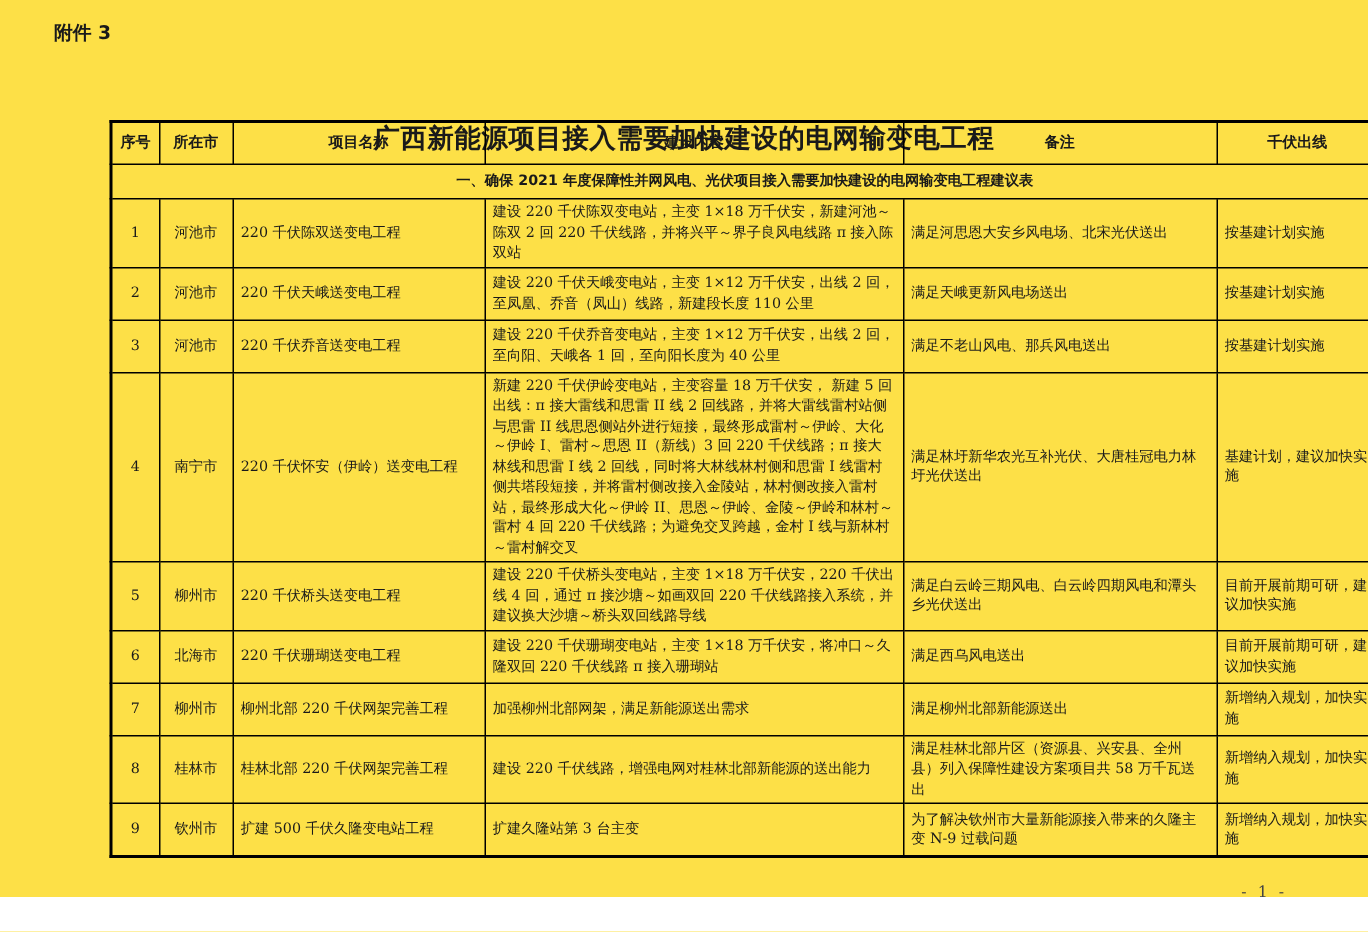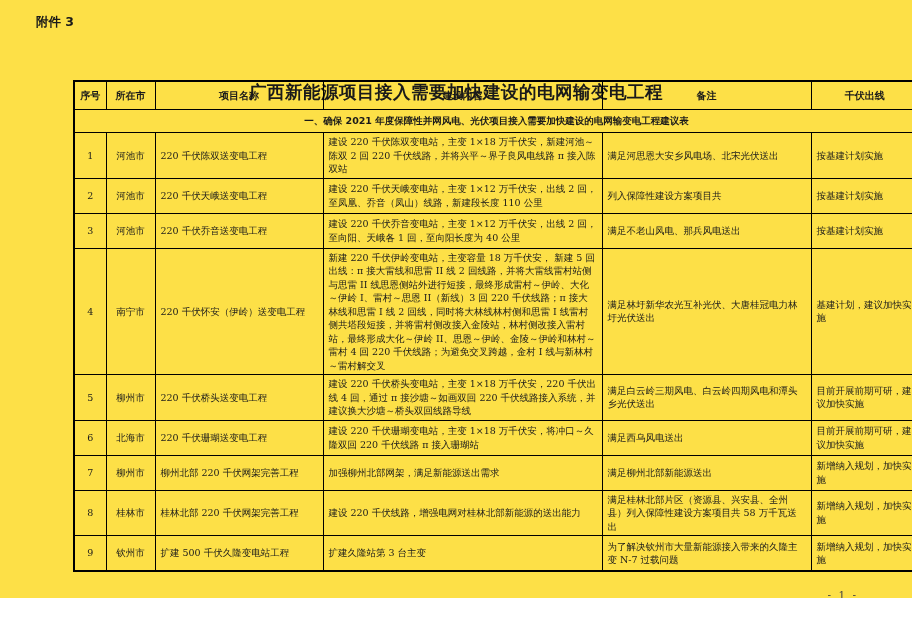--- a/index.html
+++ b/index.html
@@ -126,21 +126,21 @@
     <td class="c-proj">220 千伏陈双送变电工程</td>
     <td class="c-content">建设 220 千伏陈双变电站，主变 1×18 万千伏安，新建河池～陈双 2 回 220 千伏线路，并将兴平～界子良风电线路 π 接入陈双站</td>
     <td class="c-note">满足河思恩大安乡风电场、北宋光伏送出</td>
     <td class="c-sugg">按基建计划实施</td>
   </tr>
         <tr class="data-row">
     <td class="c-no">2</td>
     <td class="c-city">河池市</td>
     <td class="c-proj">220 千伏天峨送变电工程</td>
     <td class="c-content">建设 220 千伏天峨变电站，主变 1×12 万千伏安，出线 2 回，至凤凰、乔音（凤山）线路，新建段长度 110 公里</td>
-    <td class="c-note">列入保障性建设方案项目共</td>
+    <td class="c-note">满足天峨更新风电场送出</td>
     <td class="c-sugg">按基建计划实施</td>
   </tr>
         <tr class="data-row">
     <td class="c-no">3</td>
     <td class="c-city">河池市</td>
     <td class="c-proj">220 千伏乔音送变电工程</td>
     <td class="c-content">建设 220 千伏乔音变电站，主变 1×12 万千伏安，出线 2 回，至向阳、天峨各 1 回，至向阳长度为 40 公里</td>
     <td class="c-note">满足不老山风电、那兵风电送出</td>
     <td class="c-sugg">按基建计划实施</td>
   </tr>
@@ -182,21 +182,21 @@
     <td class="c-proj">桂林北部 220 千伏网架完善工程</td>
     <td class="c-content">建设 220 千伏线路，增强电网对桂林北部新能源的送出能力</td>
     <td class="c-note">满足桂林北部片区（资源县、兴安县、全州县）列入保障性建设方案项目共 58 万千瓦送出</td>
     <td class="c-sugg">新增纳入规划，加快实施</td>
   </tr>
         <tr class="data-row">
     <td class="c-no">9</td>
     <td class="c-city">钦州市</td>
     <td class="c-proj">扩建 500 千伏久隆变电站工程</td>
     <td class="c-content">扩建久隆站第 3 台主变</td>
-    <td class="c-note">为了解决钦州市大量新能源接入带来的久隆主变 N-7 过载问题</td>
+    <td class="c-note">为了解决钦州市大量新能源接入带来的久隆主变 N-9 过载问题</td>
     <td class="c-sugg">新增纳入规划，加快实施</td>
   </tr>
       </tbody>
   </table>
 
   <div class="page-num">- 1 -</div>
 
 </div>
 
 </body></html>

